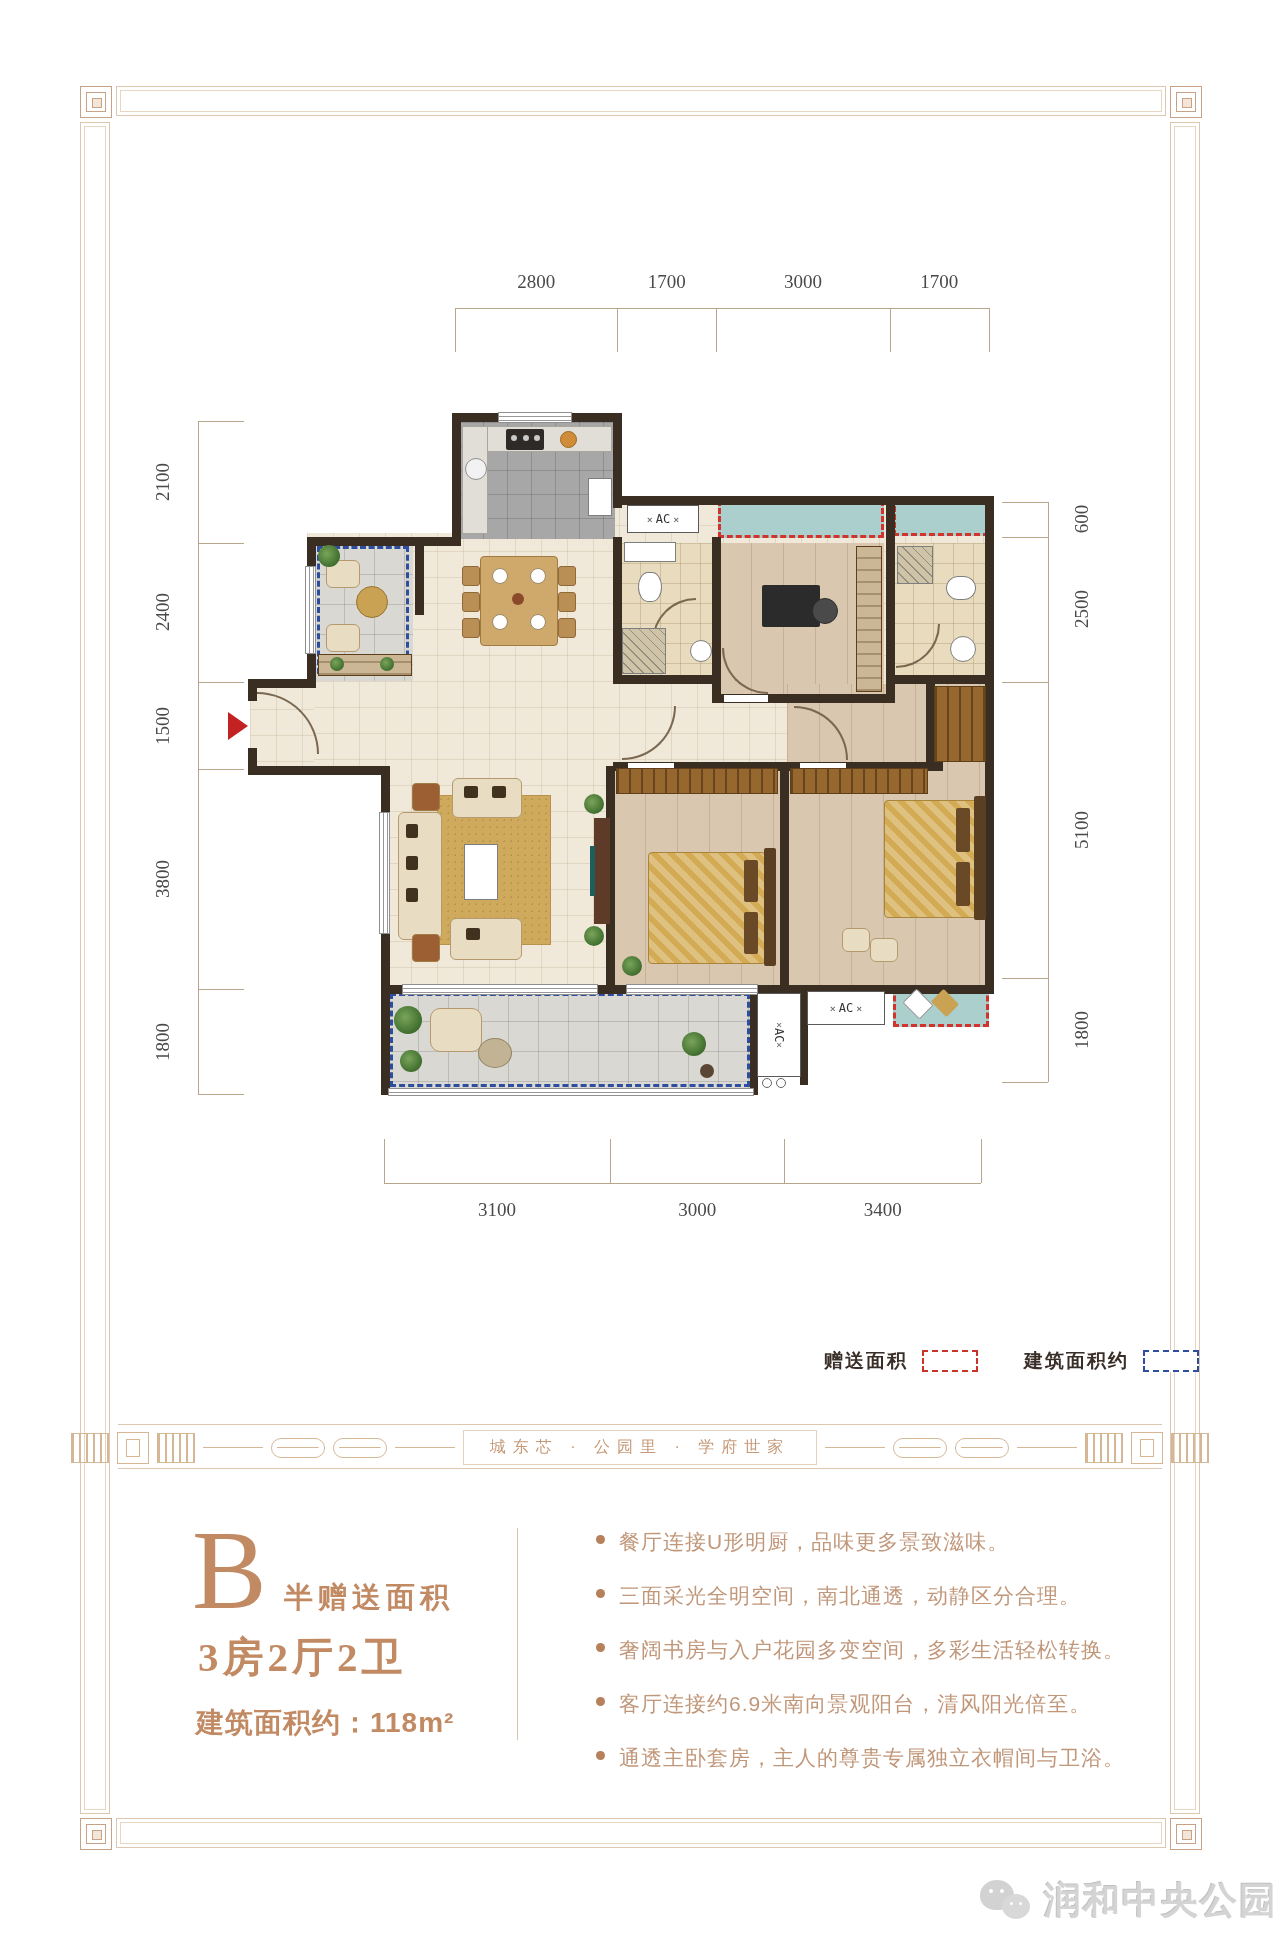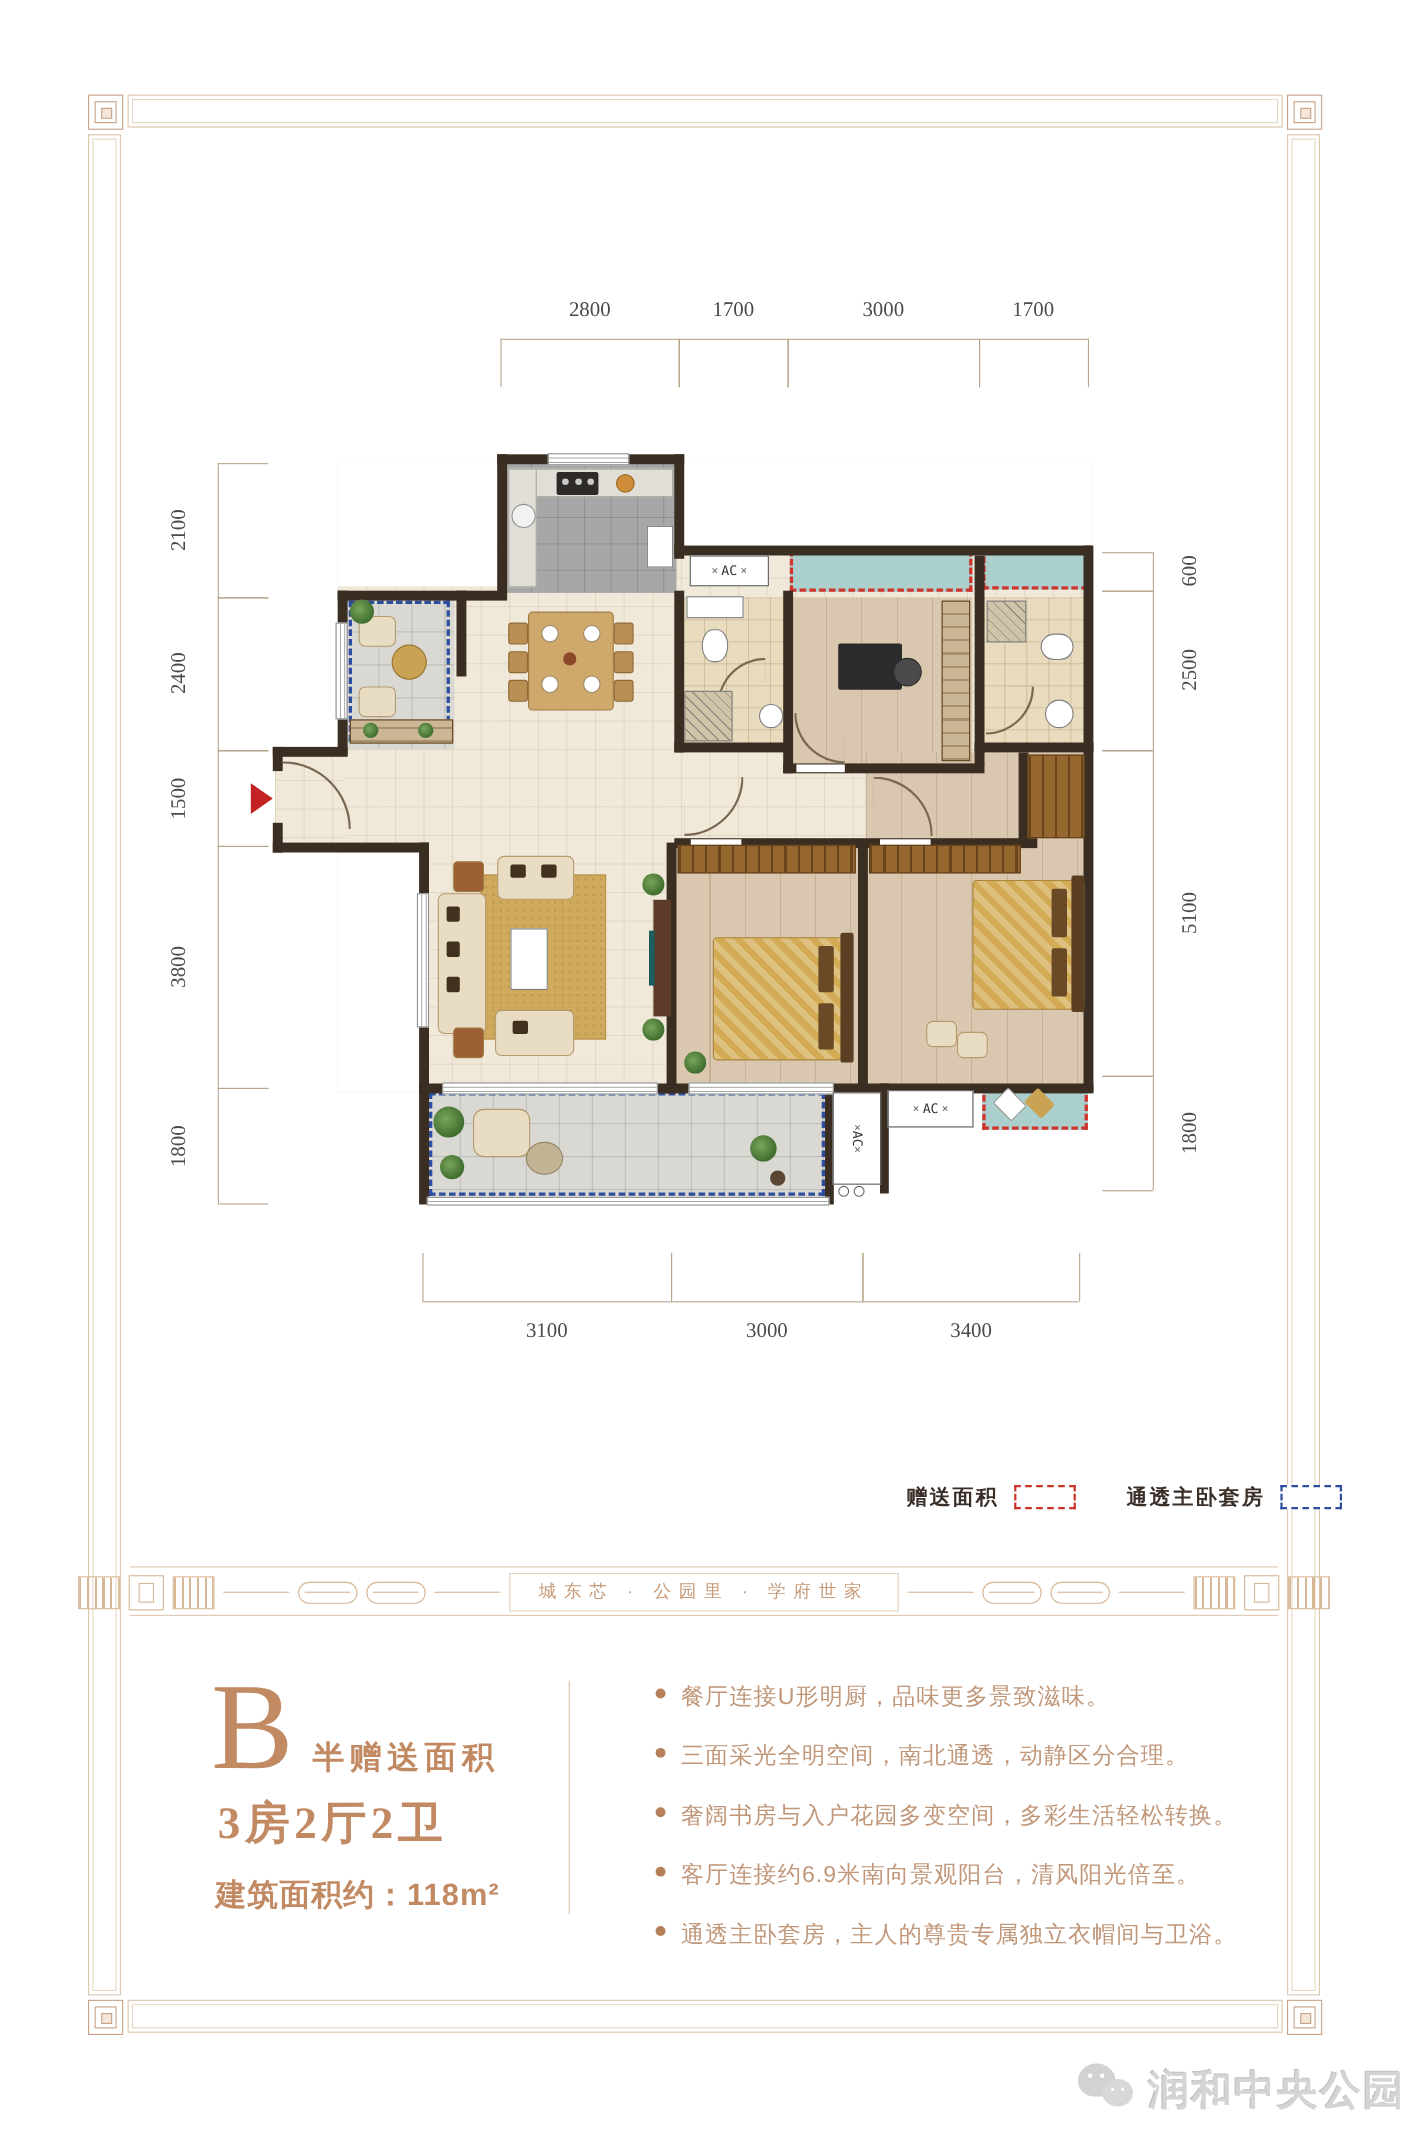--- a/index.html
+++ b/index.html
@@ -112,21 +112,21 @@
   .utag{position:absolute;left:284px;top:1578px;font-size:29px;font-weight:bold;color:#c28a63;letter-spacing:5px;}
   .ulayout{position:absolute;left:198px;top:1630px;font-family:"Liberation Serif",serif;
            font-size:41px;font-weight:bold;color:#c28a63;letter-spacing:4px;}
   .uarea{position:absolute;left:196px;top:1704px;font-size:28px;font-weight:bold;color:#c28a63;letter-spacing:1px;}
   .usep{position:absolute;left:517px;top:1528px;width:1px;height:212px;background:#d9c3ab;}
   .features{position:absolute;left:596px;top:1528px;width:560px;display:flex;flex-direction:column;gap:26px;}
   .feat{display:flex;align-items:flex-start;gap:14px;font-size:21px;color:#c1977a;letter-spacing:1px;}
   .feat .bdot{flex:0 0 auto;width:9px;height:9px;border-radius:50%;background:#b5805a;margin-top:7px;}
 
   
-  .wmark{position:absolute;left:980px;top:1876px;display:flex;align-items:flex-start;gap:10px;}
+  .wmark{position:absolute;left:980px;top:1876px;display:flex;align-items:flex-end;gap:10px;}
   .wm-icon{position:relative;width:54px;height:46px;}
   .wm-b1{position:absolute;left:0;top:0;width:34px;height:30px;background:#d2d2d2;border-radius:50% 50% 46% 46%;box-shadow:1px 1px 0 #fff;}
   .wm-b1::before,.wm-b1::after{content:"";position:absolute;top:9px;width:4px;height:4px;border-radius:50%;background:#fff;}
   .wm-b1::before{left:9px;} .wm-b1::after{left:20px;}
   .wm-b2{position:absolute;left:22px;top:14px;width:28px;height:25px;background:#d8d8d8;border-radius:50%;box-shadow:1px 1px 0 #fff;}
   .wm-b2::before,.wm-b2::after{content:"";position:absolute;top:8px;width:3px;height:3px;border-radius:50%;background:#fff;}
   .wm-b2::before{left:8px;} .wm-b2::after{left:17px;}
   .wm-text{font-size:37px;font-weight:bold;color:#d4d4d4;letter-spacing:2px;
            text-shadow:2px 2px 0 #ffffff,-1px -1px 0 #c2c2c2;}
 </style>
@@ -377,21 +377,21 @@
         <div class="dim-tick" style="left: 1002px; top: 977.6px; width: 46px; height: 1px;"></div>
         <div class="dim-tick" style="left: 1002px; top: 1082px; width: 46px; height: 1px;"></div>
         <div class="dim-label rot" style="left: 1082px; top: 1029.8px;">1800</div>
       </div>
   </div>
 
   <div class="legend">
     <span class="lg-label">赠送面积</span>
     <span class="lg-box lg-red"></span>
     <span class="gap"></span>
-    <span class="lg-label">通透主卧套房</span>
+    <span class="lg-label">建筑面积约</span>
     <span class="lg-box lg-blue"></span>
   </div>
 
   <div class="divline" style="top:1424px;"></div>
   <div class="divline" style="top:1468px;"></div>
   <div class="ornband">
     <span class="orn-hatch"></span>
     <span class="orn-frame">
         <i></i>
       </span>

